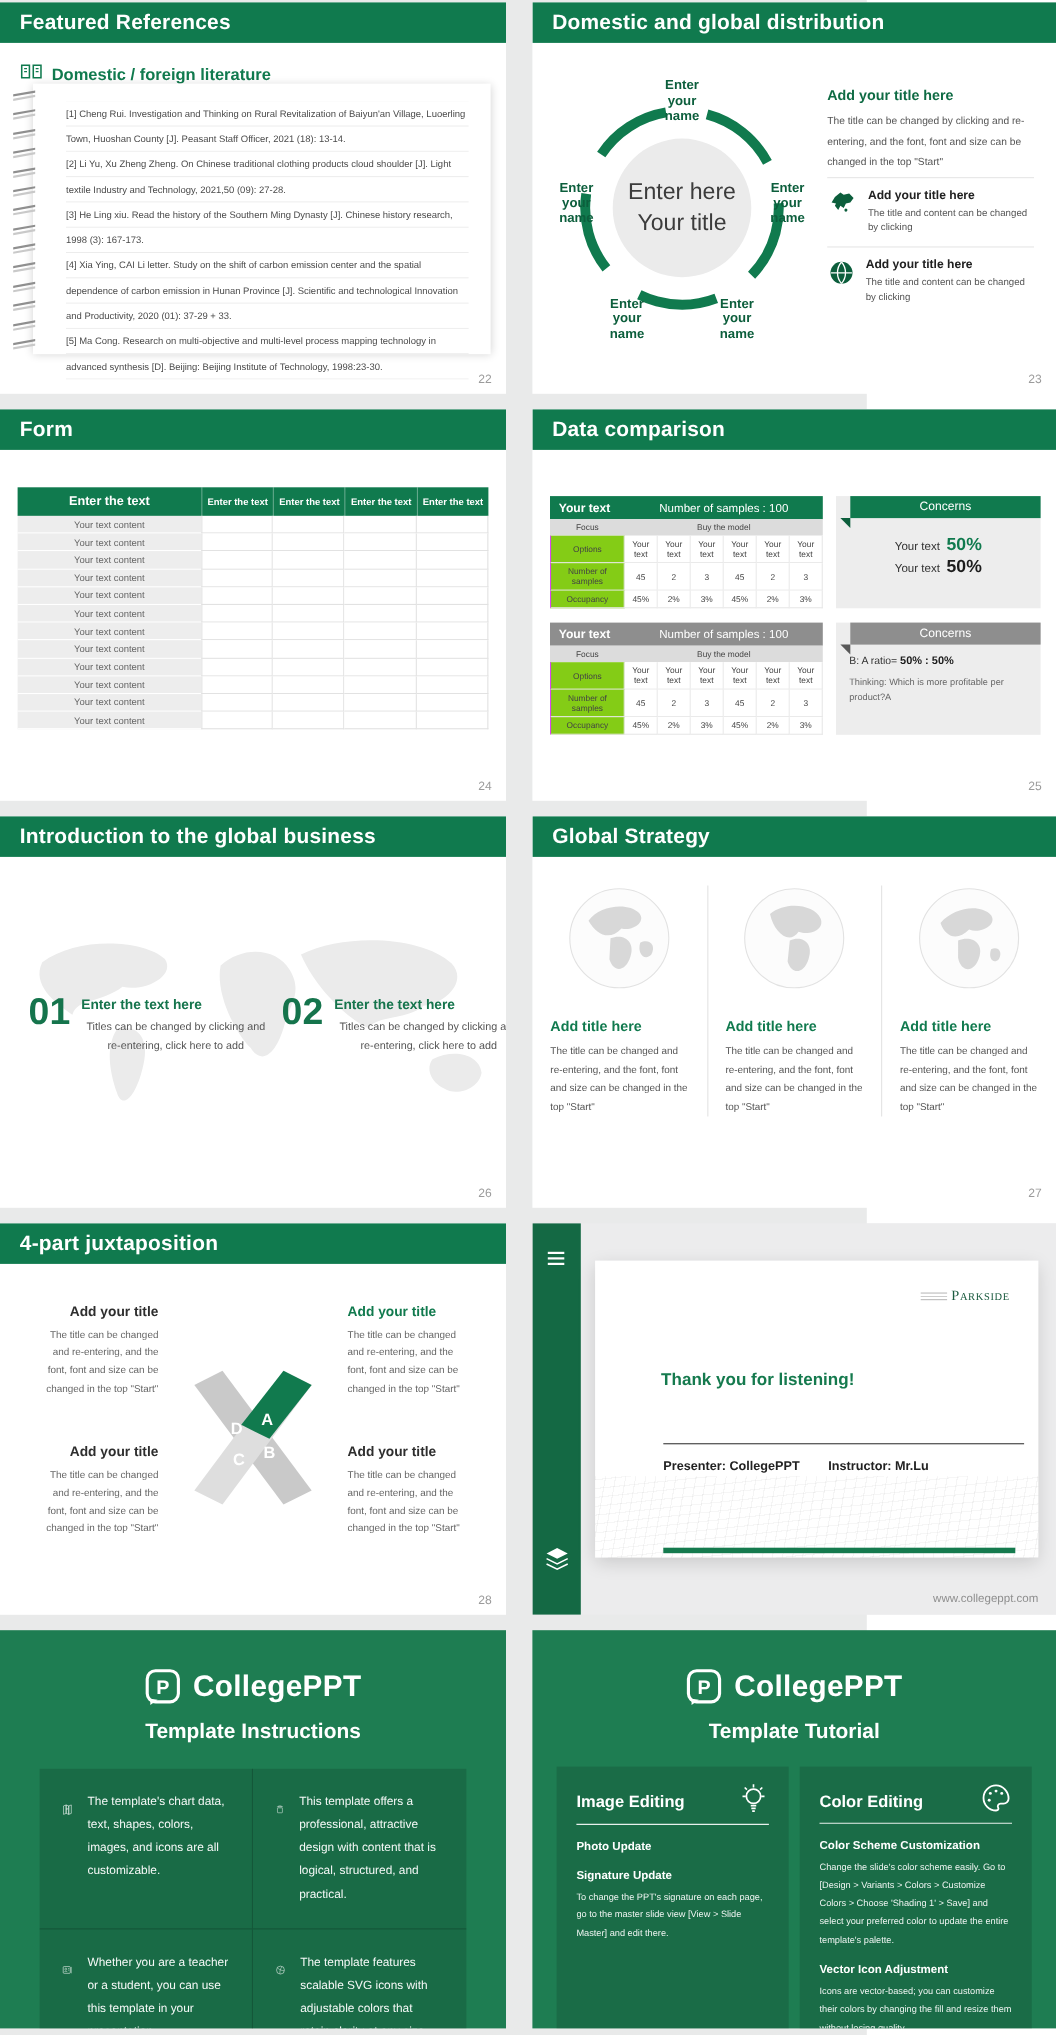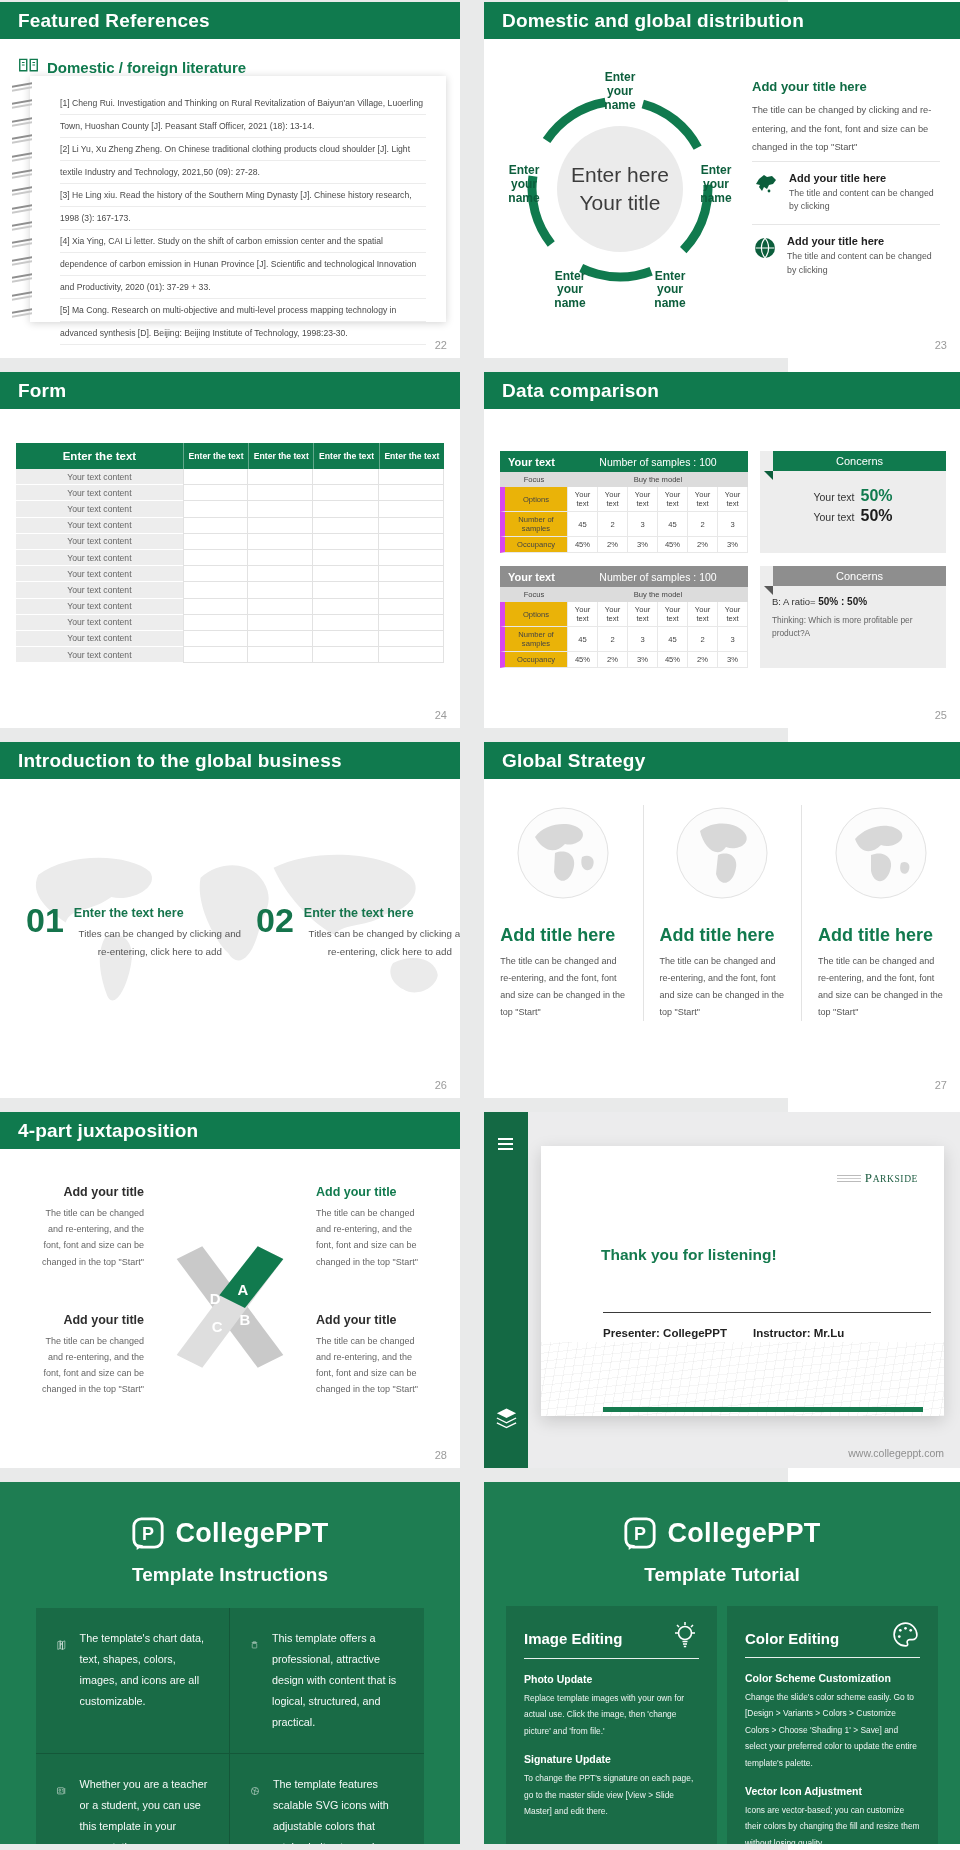--- a/index.html
+++ b/index.html
@@ -58,21 +58,21 @@
 .dtable{width:248px;flex:none;}
 .dt-head{display:grid;grid-template-columns:68px 1fr;height:21px;align-items:center;}
 .dt-head.green{background:var(--g);}
 .dt-head.gray{background:var(--gray);}
 .dt-label{color:#fff;font-weight:bold;font-size:11px;padding-left:8px;}
 .dt-sub{color:#fff;font-size:10.5px;text-align:center;}
 .dt-focus{display:grid;grid-template-columns:68px 1fr;background:#dcdcdc;font-size:7.6px;color:#444;}
 .dt-focus div{padding:3px 0;text-align:center;}
 .dt-row{display:grid;grid-template-columns:68px repeat(6,1fr);font-size:7.6px;color:#444;}
 .dt-row div{border:1px solid #e8e8e8;border-width:0 1px 1px 0;display:flex;align-items:center;justify-content:center;text-align:center;padding:3px 1px;background:#fff;}
-.dt-row .rl{background:#eab308;border-left:5px solid #d946ef;}
+.dt-row .rl{background:#84cc16;border-left:1px solid #d946ef;}
 .concern{flex:1;background:#ededed;position:relative;min-height:102px;}
 .c-tab{position:absolute;top:0;left:13px;right:0;height:20px;display:flex;align-items:center;justify-content:center;color:#fff;font-weight:normal;font-size:11px;}
 .c-tab.green{background:var(--g);}
 .c-tab.gray{background:var(--gray);}
 .c-fold{position:absolute;left:4px;top:20px;width:0;height:0;border-top:9px solid var(--gd);border-left:9px solid transparent;}
 .c-fold.grayf{border-top-color:#595959;}
 .c1-content{margin-top:36px;}
 .c1-line{display:flex;align-items:baseline;justify-content:center;gap:6px;margin-bottom:2px;}
 .c1-label{font-size:10.5px;color:#333;}
 .c1-val{font-size:16px;font-weight:bold;}
@@ -89,21 +89,21 @@
 .s26-item{display:flex;gap:10px;width:50%;padding-left:26px;}
 .big-num{font-size:34px;font-weight:bold;color:#15744c;line-height:1;}
 .s26-t{font-size:12.5px;font-weight:bold;color:#15744c;margin-top:3px;}
 .s26-b{font-size:9.8px;color:#555;line-height:1.85;margin-top:5px;width:172px;text-align:center;}
 
 
 .s27-cols{display:flex;margin-top:26px;}
 .s27-col{width:33.33%;display:flex;flex-direction:column;align-items:center;}
 .s27-col + .s27-col{border-left:1px solid #e3e3e3;}
 .s27-text{width:126px;margin-top:24px;}
-.s27-t{color:#117a4e;font-weight:bold;font-size:18px;}
+.s27-t{color:#117a4e;font-weight:bold;font-size:13px;}
 .s27-b{font-size:9px;color:#555;line-height:1.9;margin-top:7px;}
 
 
 .s28-grid{position:absolute;left:0;right:0;top:37px;bottom:0;display:grid;grid-template-columns:1fr 156px 1fr;grid-template-rows:1fr 1fr;padding:30px 22px 34px;}
 .s28-cell{padding:6px 8px;}
 .s28-cell.right-al{text-align:right;}
 .s28-t{font-size:12.5px;font-weight:bold;color:#2e2e2e;margin-bottom:6px;}
 .s28-t.green{color:#117a4e;}
 .s28-b{font-size:9px;color:#666;line-height:1.8;}
 .s28-center{grid-column:2;grid-row:1/3;display:flex;align-items:center;justify-content:center;}
@@ -654,21 +654,20 @@
       <div class="tut-col">
         <div class="tut-head">
           <div class="tut-h">Image Editing</div>
           <svg width="28" height="30" viewBox="0 0 28 30">
             <circle cx="14" cy="13" r="6.5" fill="none" stroke="#fff" stroke-width="1.6"></circle>
             <path d="M11.5 21.5h5 M12 24h4 M12.8 26.5h2.4 M14 2v3 M4 13h3 M21 13h3 M6 5l2 2 M22 5l-2 2" stroke="#fff" stroke-width="1.5" fill="none"></path>
           </svg>
         </div>
         <div class="tut-rule"></div>
         <div class="tut-sec-t">Photo Update</div>
-        <div class="tut-sec-b">Replace template images with your own for actual use. Click the image, then 'change picture' and 'from file.'</div>
         <div class="tut-sec-t">Signature Update</div>
         <div class="tut-sec-b">To change the PPT's signature on each page, go to the master slide view [View &gt; Slide Master] and edit there.</div>
       </div>
       <div class="tut-col">
         <div class="tut-head">
           <div class="tut-h">Color Editing</div>
           <svg width="29" height="29" viewBox="0 0 28 28">
             <path d="M14 3a11 11 0 1 0 0 22c2 0 2.5-1.3 1.8-2.6-.8-1.5.2-3.4 2.2-3.4h2.6c2.4 0 4.4-2 4.4-4.5C25 8.5 20 3 14 3z" fill="none" stroke="#fff" stroke-width="1.6"></path>
             <circle cx="9" cy="10" r="1.3" fill="#fff"></circle>
               <circle cx="14" cy="8" r="1.3" fill="#fff"></circle>

